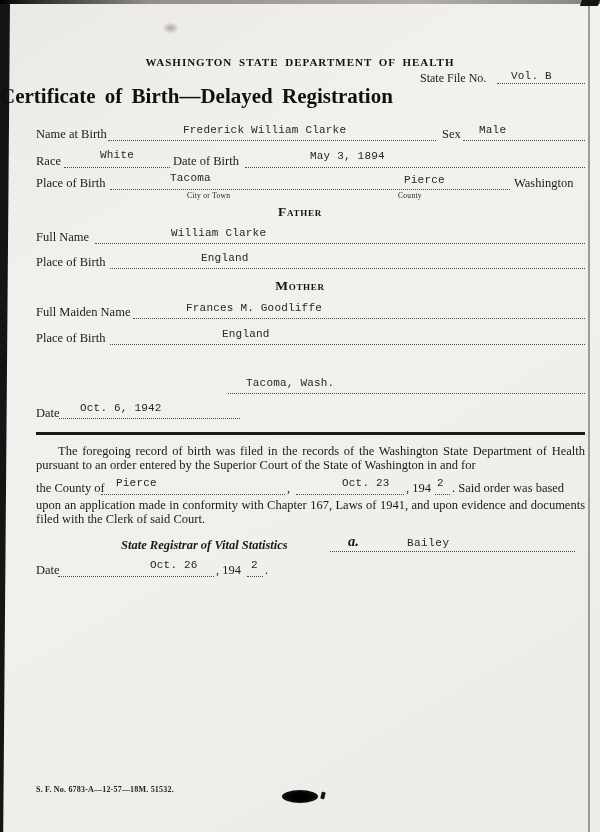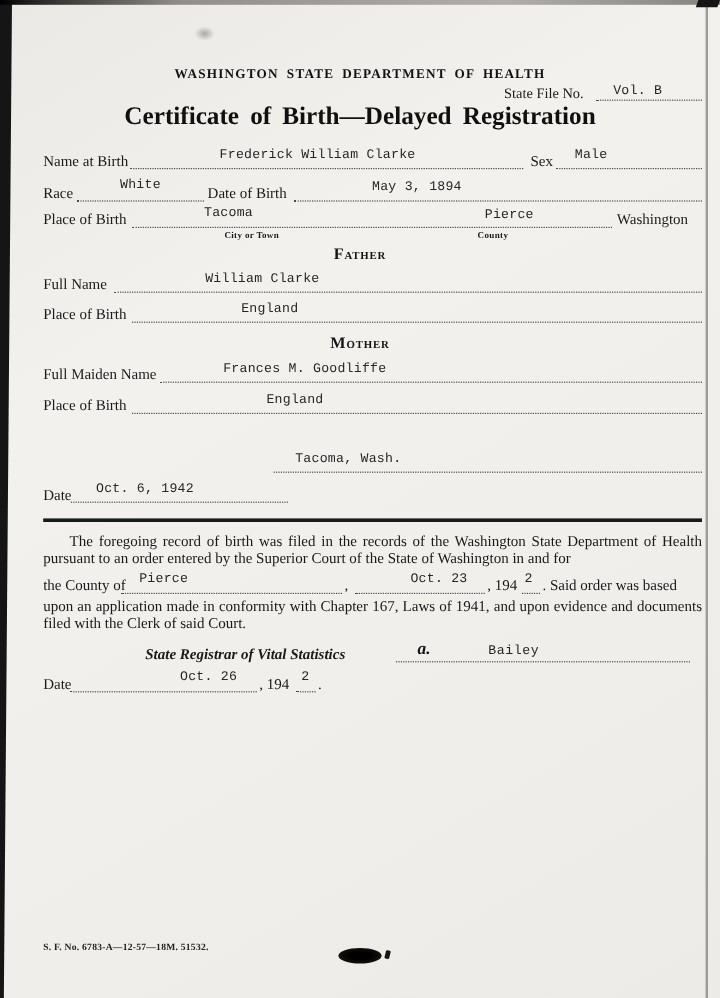--- a/index.html
+++ b/index.html
@@ -6,28 +6,28 @@
   html,body { width:600px; height:832px; }
   body { background:#888; }
   .page {
     position:relative; width:600px; height:832px; overflow:hidden;
     background: linear-gradient(150deg, #ebe9e6 0%, #f3f1ee 30%, #f1efec 60%, #edebe8 100%);
   }
   .abs { position:absolute; }
   .lbl { font-family:"Liberation Serif", serif; font-size:12.5px; color:#1a1a1a; white-space:nowrap; }
   .typed { font-family:"Liberation Mono", monospace; font-size:11px; color:#262626; white-space:nowrap; letter-spacing:.2px; }
   .dot { border-bottom:1.5px dotted #4a4a4a; height:0; }
-  .hint { font-family:"Liberation Serif", serif; font-size:7.5px; font-weight:bold; color:#1b1b1b; letter-spacing:.3px; white-space:nowrap; }
+  .hint { font-family:"Liberation Serif", serif; font-size:7.5px; font-weight:normal; color:#1b1b1b; letter-spacing:.3px; white-space:nowrap; }
   .sec { left:0; right:0; text-align:center; font-family:"Liberation Serif", serif;
          font-variant:small-caps; font-weight:bold; font-size:13.5px; letter-spacing:.7px; color:#141414; }
   .par { font-family:"Liberation Serif", serif; font-size:12.5px; color:#191919;
          text-align:justify; line-height:13.6px; }
   .dept { left:0; right:0; top:56px; text-align:center; font-family:"Liberation Serif", serif;
           font-weight:bold; font-size:11px; letter-spacing:1px; word-spacing:3px; color:#121212; }
-  .title { left:0; right:0; top:84px; text-align:center; font-family:"Liberation Serif", serif;
+  .title { left:0; right:0; top:84px; text-align:left; font-family:"Liberation Serif", serif;
            font-weight:bold; font-size:21px; word-spacing:4px; color:#101010; }
   .itlbl { font-family:"Liberation Serif", serif; font-style:italic; font-weight:bold; font-size:12.5px; color:#1a1a1a; white-space:nowrap; }
   .sig-init { font-family:"Liberation Serif", serif; font-style:italic; font-weight:bold; font-size:14.5px; color:#151515; }
   .sig-name { font-family:"Liberation Mono", monospace; font-size:11px; color:#262626; letter-spacing:.5px;margin-left:44px; }
   .foot { font-family:"Liberation Serif", serif; font-weight:bold; font-size:8px; letter-spacing:.2px; color:#222; white-space:nowrap; }
   .rule-heavy { background:#1a1a1a; height:2.5px; }
   
   .edge-left { left:0; top:0; width:10px; height:832px; background:#151515;
                clip-path:polygon(0 0, 100% 0, 32% 100%, 0 100%); }
   .edge-top { left:0; top:0; width:600px; height:4px;

